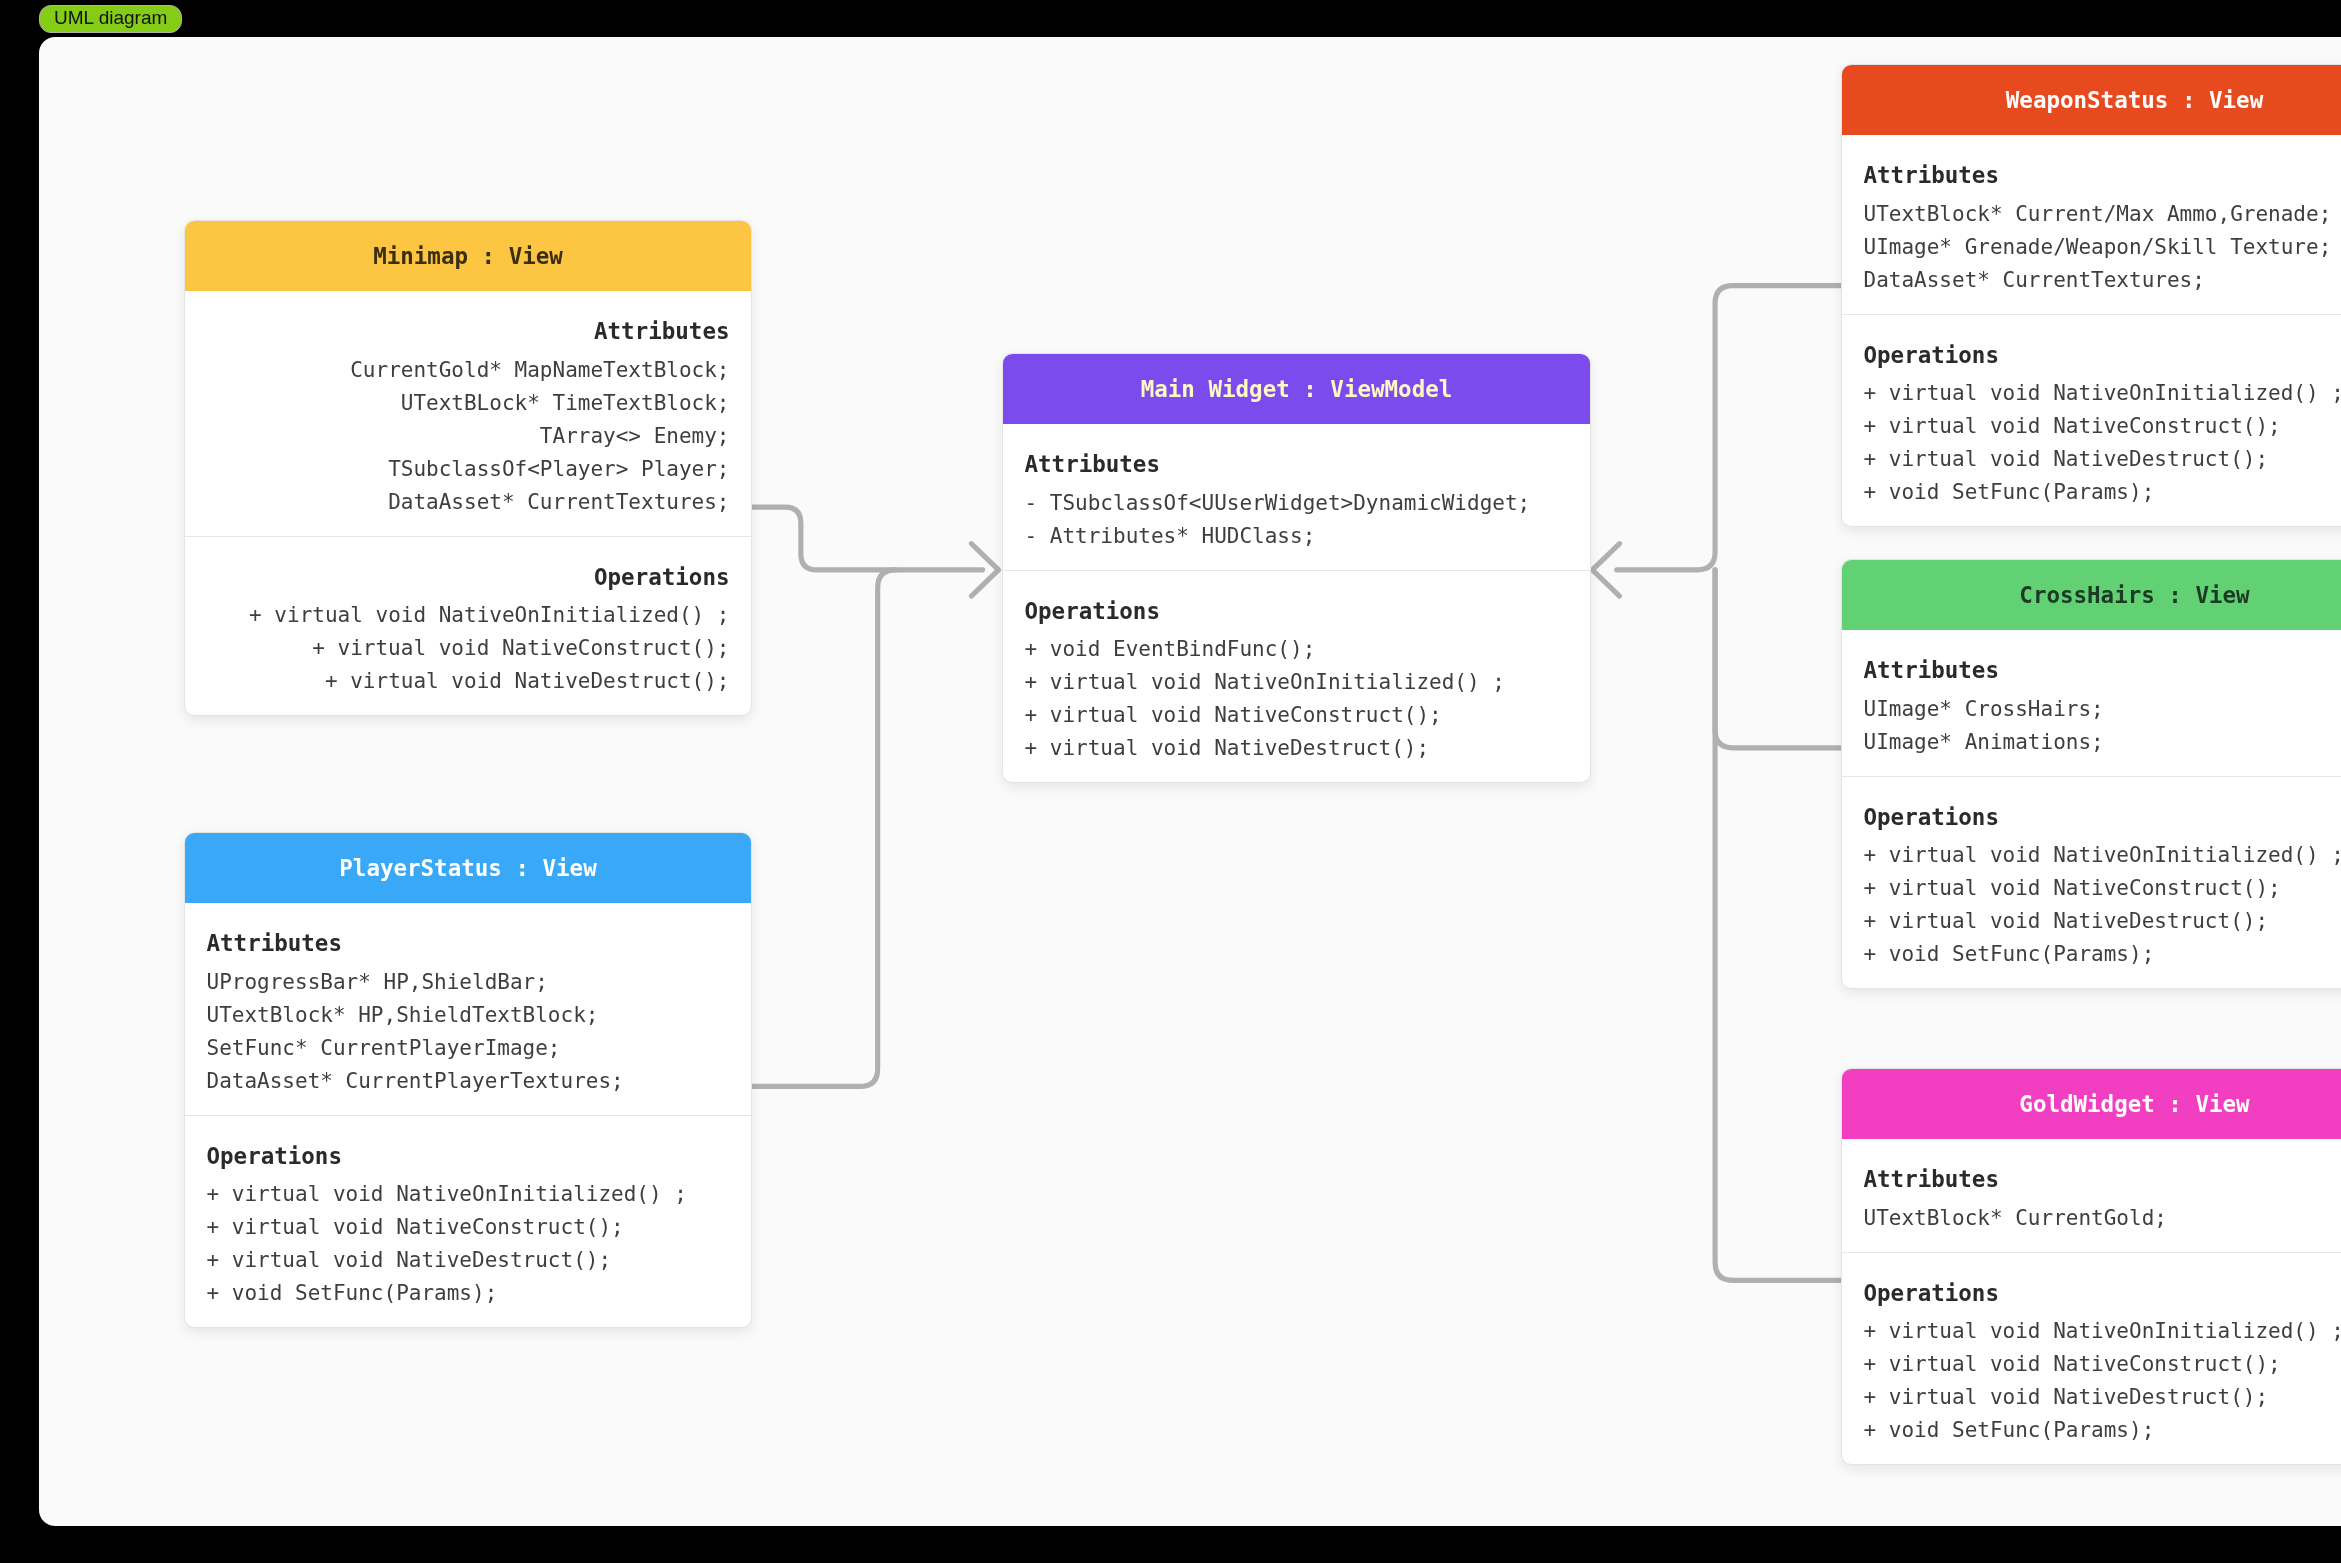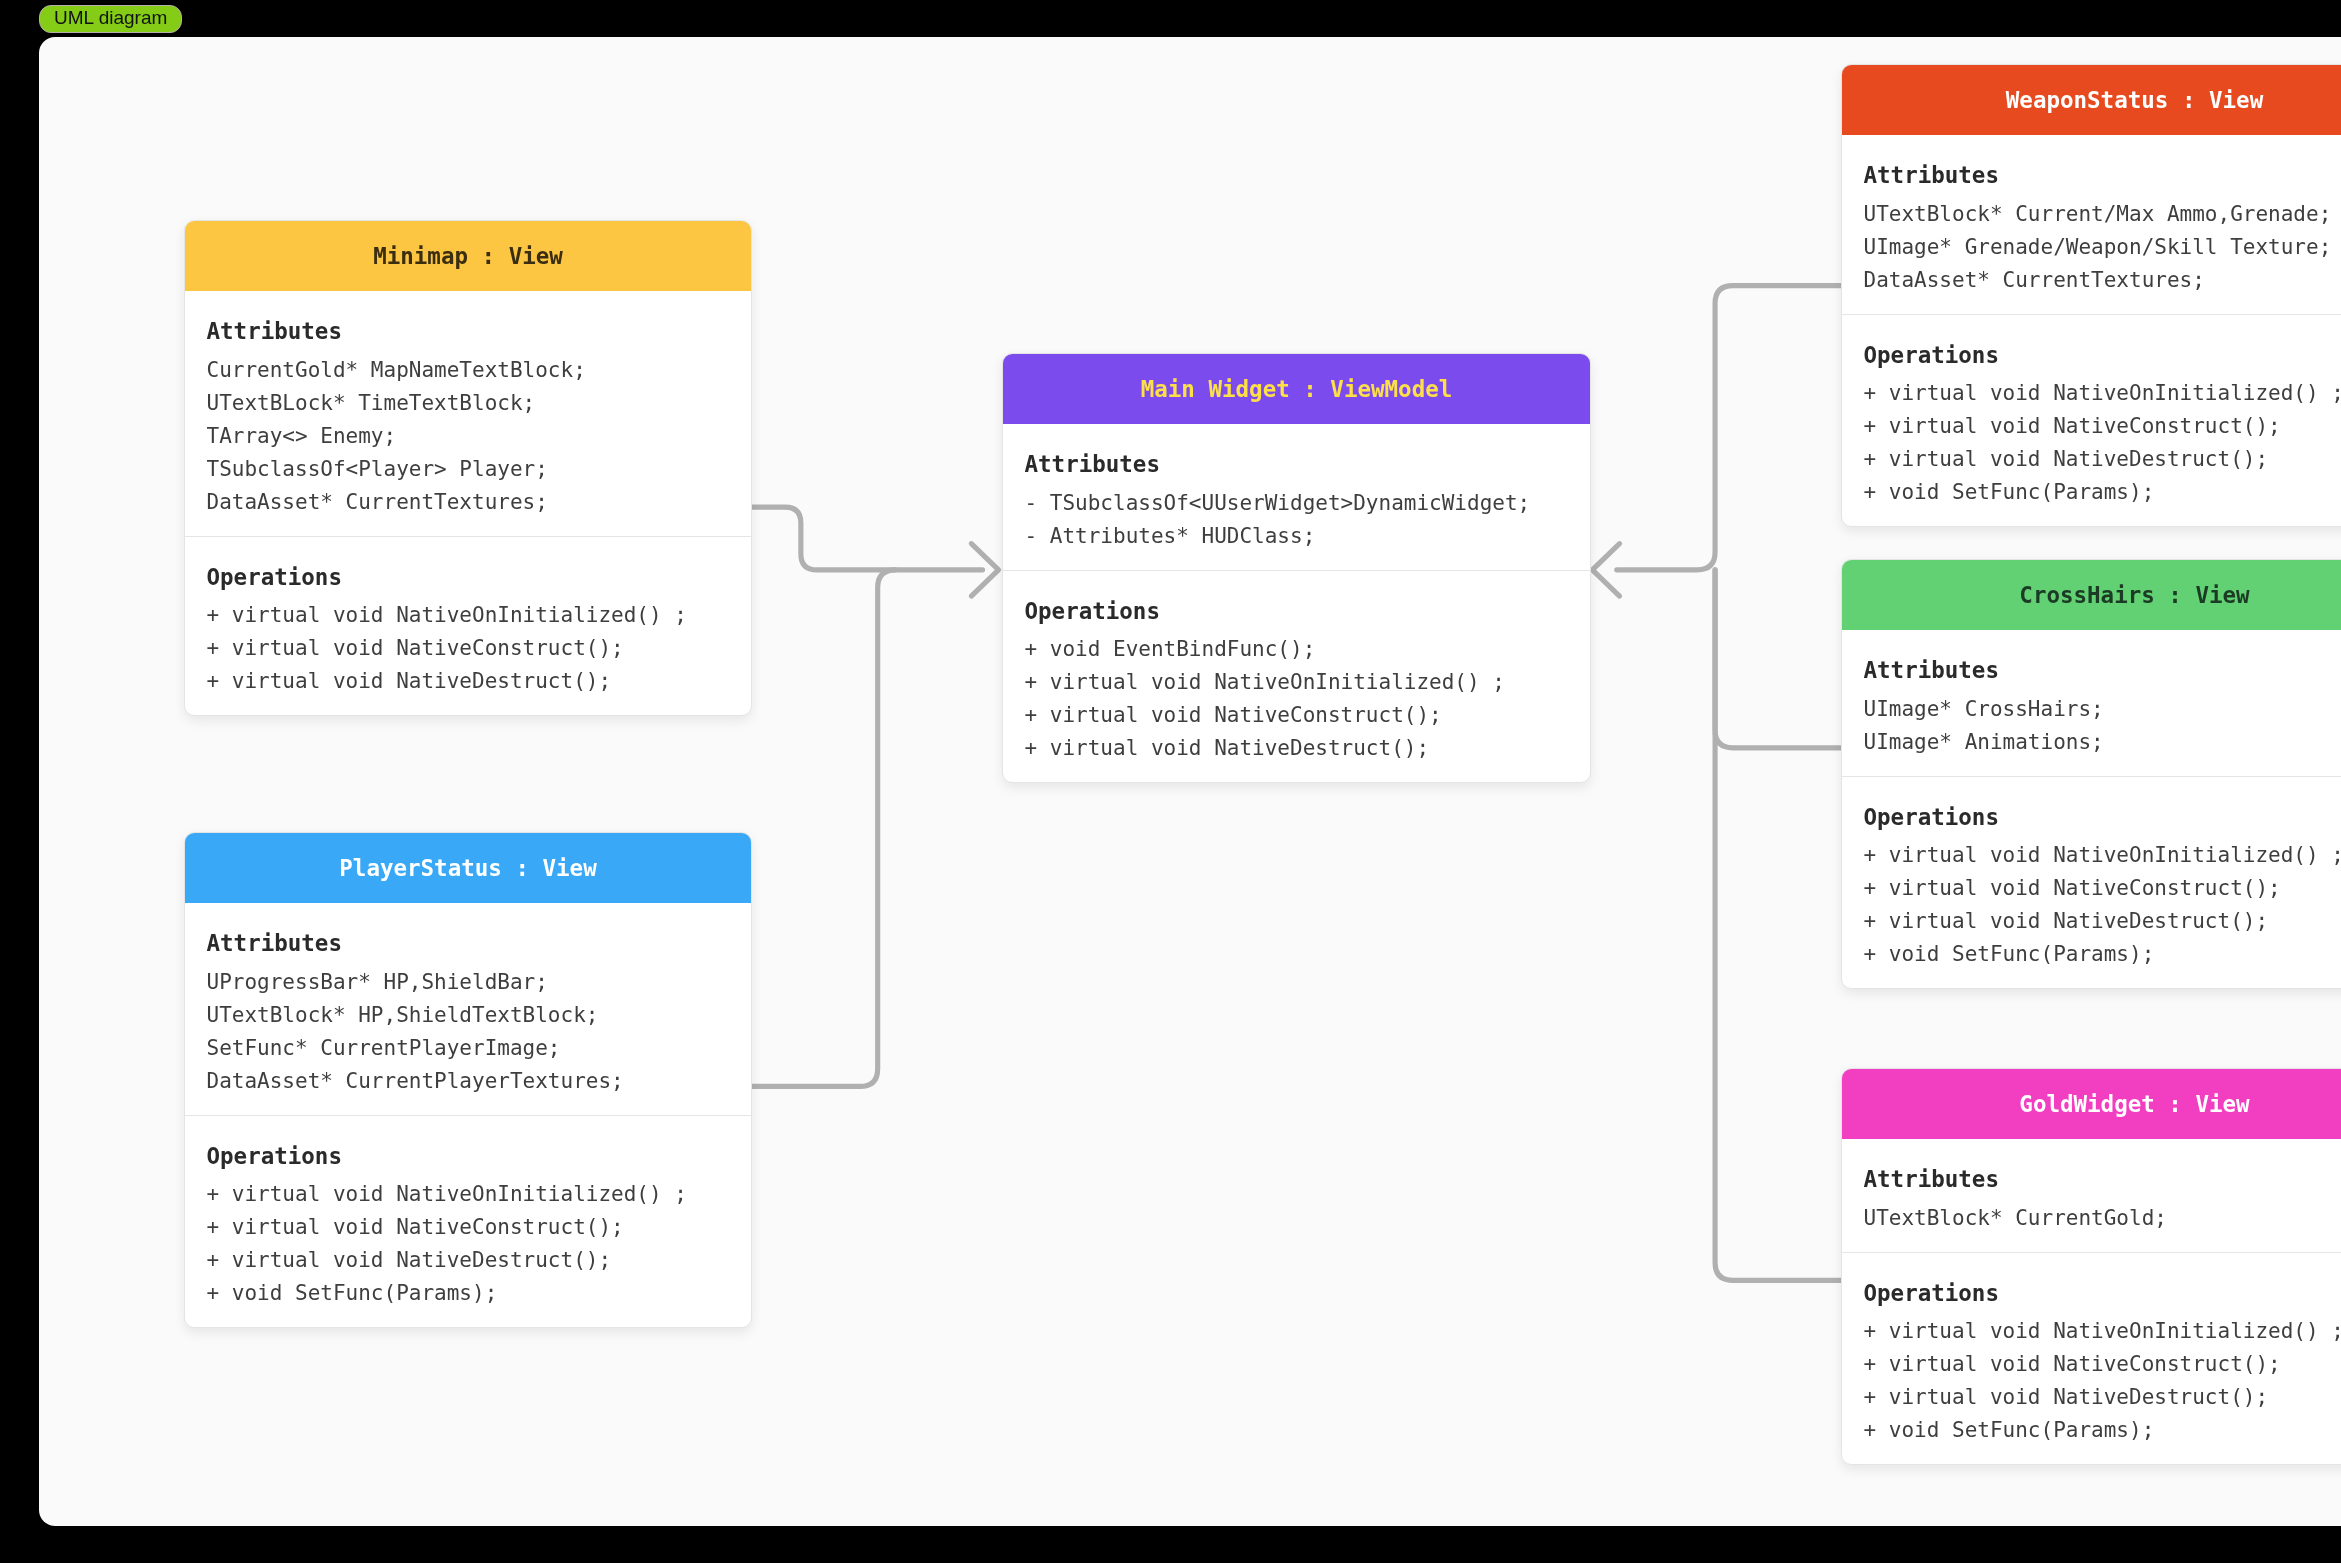--- a/index.html
+++ b/index.html
@@ -13,21 +13,21 @@
           background:#FAFAFA;border-radius:16px;}
   .wires{position:absolute;left:0;top:0;width:3595px;height:1564px;pointer-events:none;}
   .wires path,.wires polyline{fill:none;stroke:#B0B0B0;stroke-width:11px;
           stroke-linecap:round;stroke-linejoin:round;}
   .cls{position:absolute;background:#FFFFFF;border:0.9px solid #E4E4E4;border-radius:10.3px;
        box-shadow:0 4.7px 11.2px rgba(0,0,0,.08);overflow:hidden;}
   .hd{height:70px;display:flex;align-items:center;justify-content:center;
       font-size:22.5px;font-weight:bold;}
   .hd-minimap{background:#FDC642;color:#3B2E10;}
   .hd-playerstatus{background:#38A8F7;color:#FFFFFF;text-align:right;}
-  .hd-mainwidget{background:#7C4BEE;color:#fde047;}
+  .hd-mainwidget{background:#7C4BEE;color:#fef9c3;}
   .hd-weaponstatus,.hd-monster,.hd-player{background:#E84A1F;color:#FFFFFF;}
   .hd-crosshairs{background:#62D174;color:#1B3B24;}
   .hd-goldwidget{background:#F23FC1;color:#FFFFFF;}
   .sec{padding:24px 21.5px 17px 21.5px;}
   .sec-title{font-size:22.5px;font-weight:bold;color:#2A2A2A;line-height:33px;margin-bottom:5.6px;}
   .line{font-size:21px;line-height:33px;color:#3E3E3E;white-space:nowrap;}
   .divider{border-top:1.4px solid #E6E6E6;height:0;}
 </style>
 </head>
 <body>
@@ -39,21 +39,21 @@
   <svg class="wires" viewBox="0 0 7676 3338" xmlns="http://www.w3.org/2000/svg">
     <path d="M 1601 1082 H 1676 Q 1710 1082 1710 1116 V 1182 Q 1710 1216 1744 1216 H 2098"></path>
     <path d="M 1601 2319 H 1836 Q 1874 2319 1874 2281 V 1254 Q 1874 1216 1912 1216"></path>
     <polyline points="2074,1160 2132,1216 2074,1272"></polyline>
     <path d="M 3931 609 H 3700 Q 3662 609 3662 647 V 1178 Q 3662 1216 3624 1216 H 3452"></path>
     <path d="M 3931 1596 H 3700 Q 3662 1596 3662 1558 V 1216"></path>
     <path d="M 3931 2733 H 3700 Q 3662 2733 3662 2695 V 1216"></path>
     <polyline points="3458,1160 3400,1216 3458,1272"></polyline>
   </svg>
 
-  <section class="cls" style="left:184px;top:220px;width:566px;">
+  <section class="cls" style="left:184px;top:220px;width:566px;text-align:right;">
     <header class="hd hd-minimap">Minimap : View</header>
     <div class="sec">
       <div class="sec-title">Attributes</div>
       <div class="line">CurrentGold* MapNameTextBlock;</div>
       <div class="line">UTextBLock* TimeTextBlock;</div>
       <div class="line">TArray&lt;&gt; Enemy;</div>
       <div class="line">TSubclassOf&lt;Player&gt; Player;</div>
       <div class="line">DataAsset* CurrentTextures;</div>
     </div>
     <div class="divider"></div>

